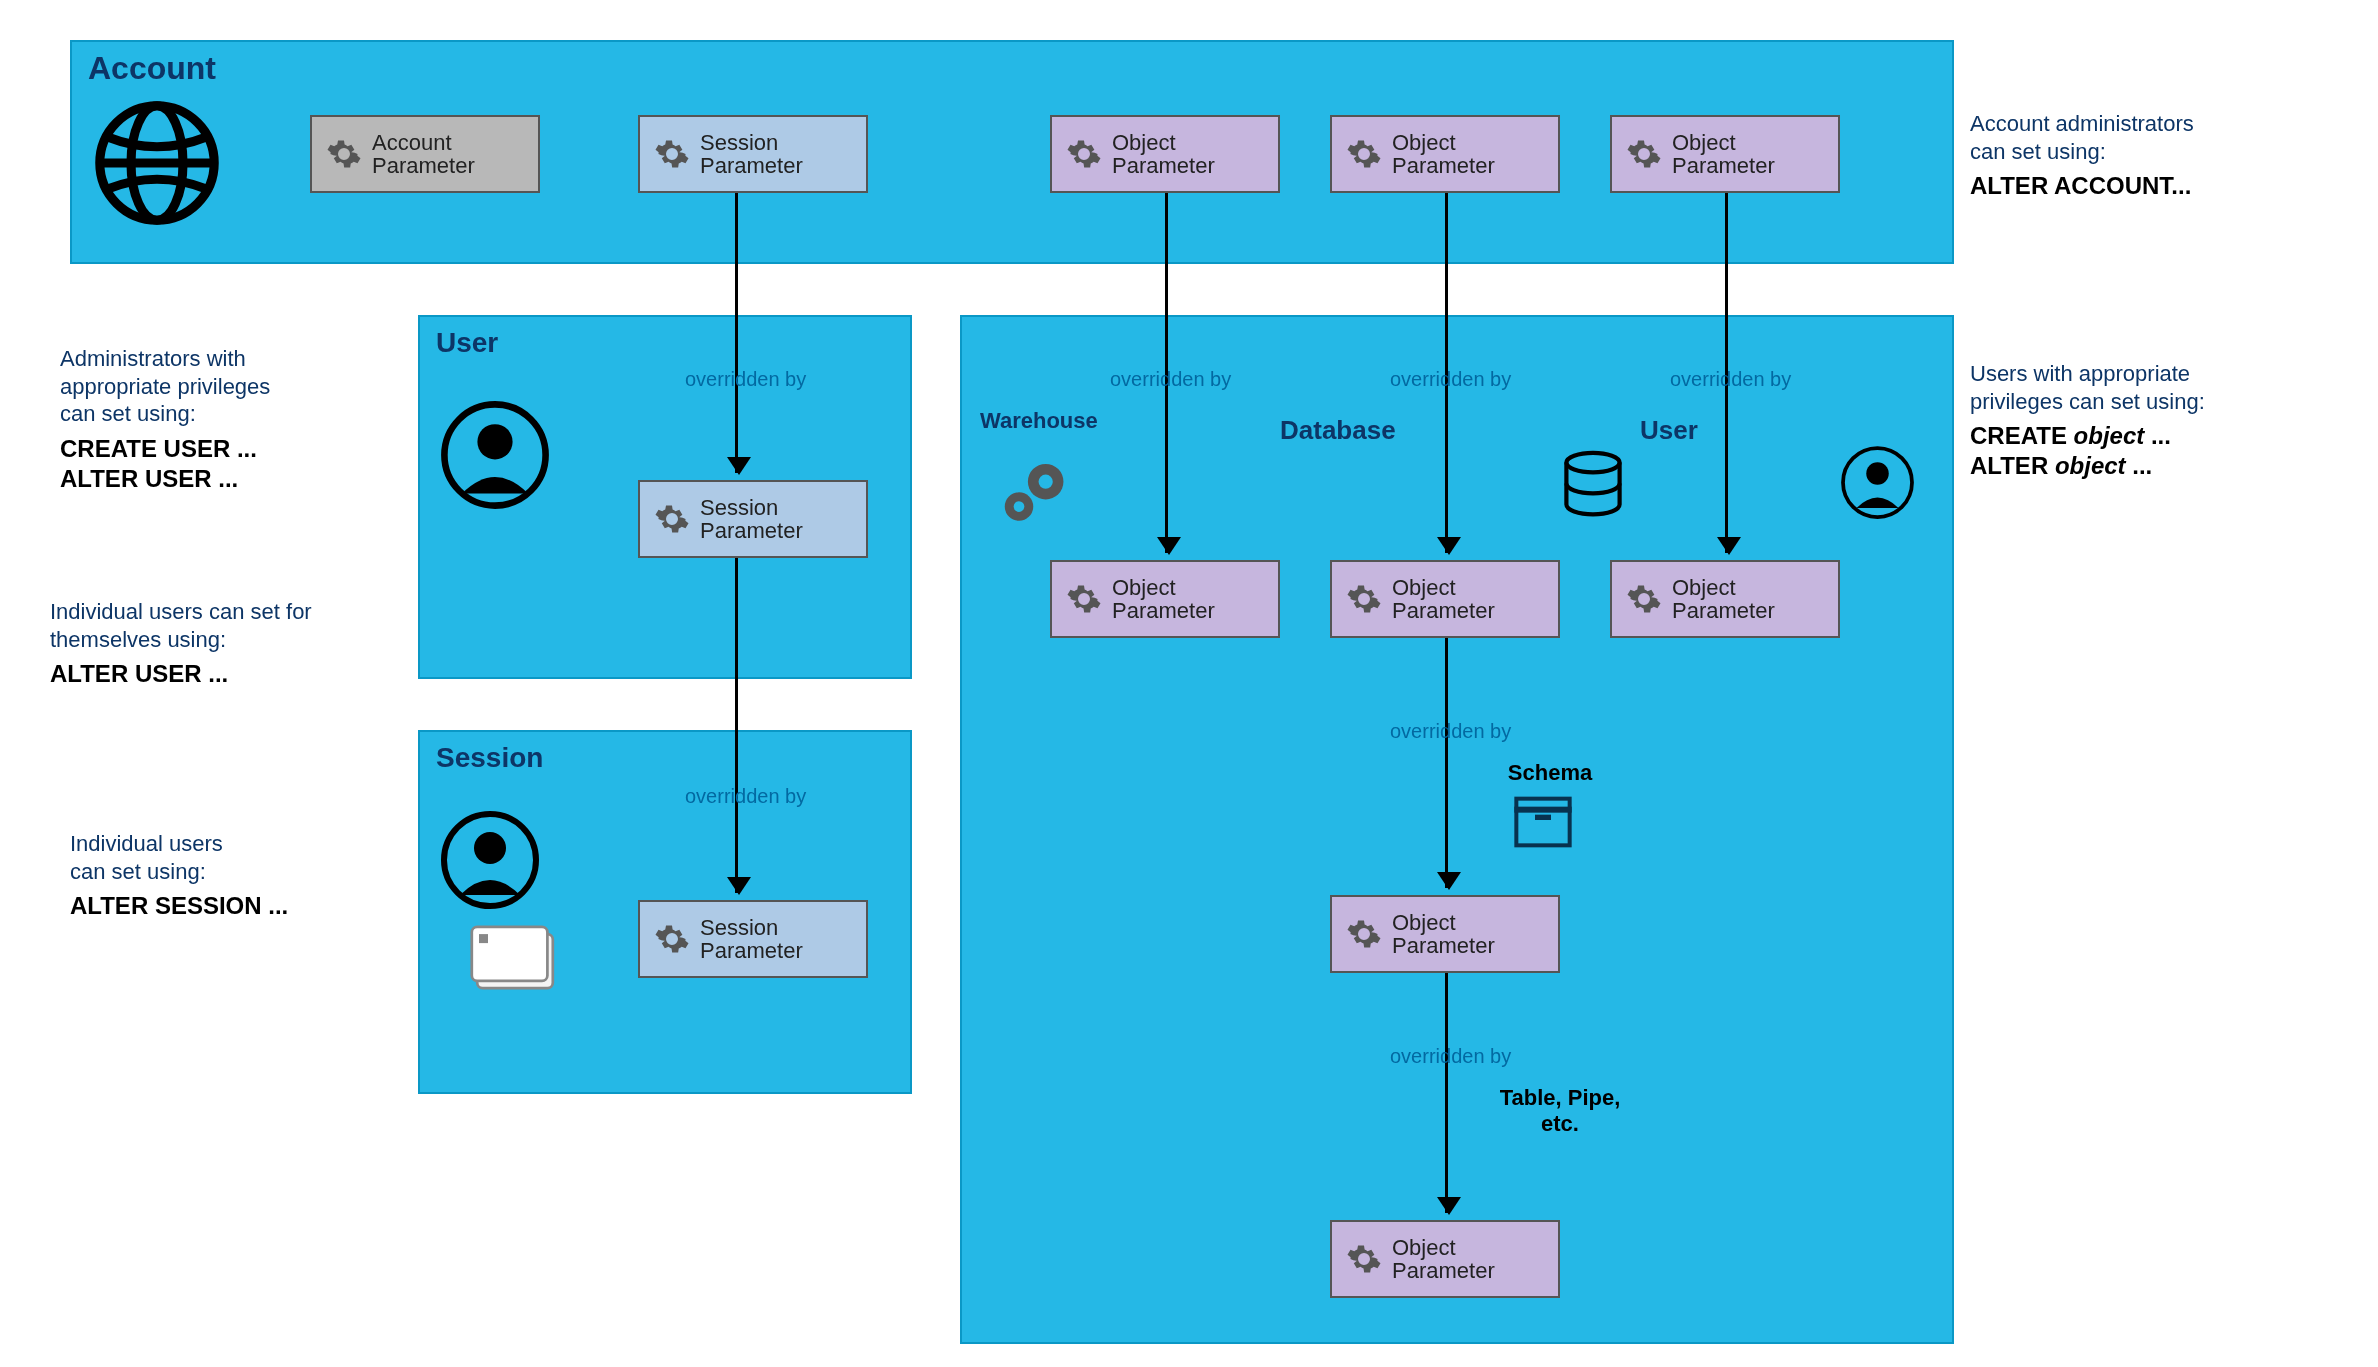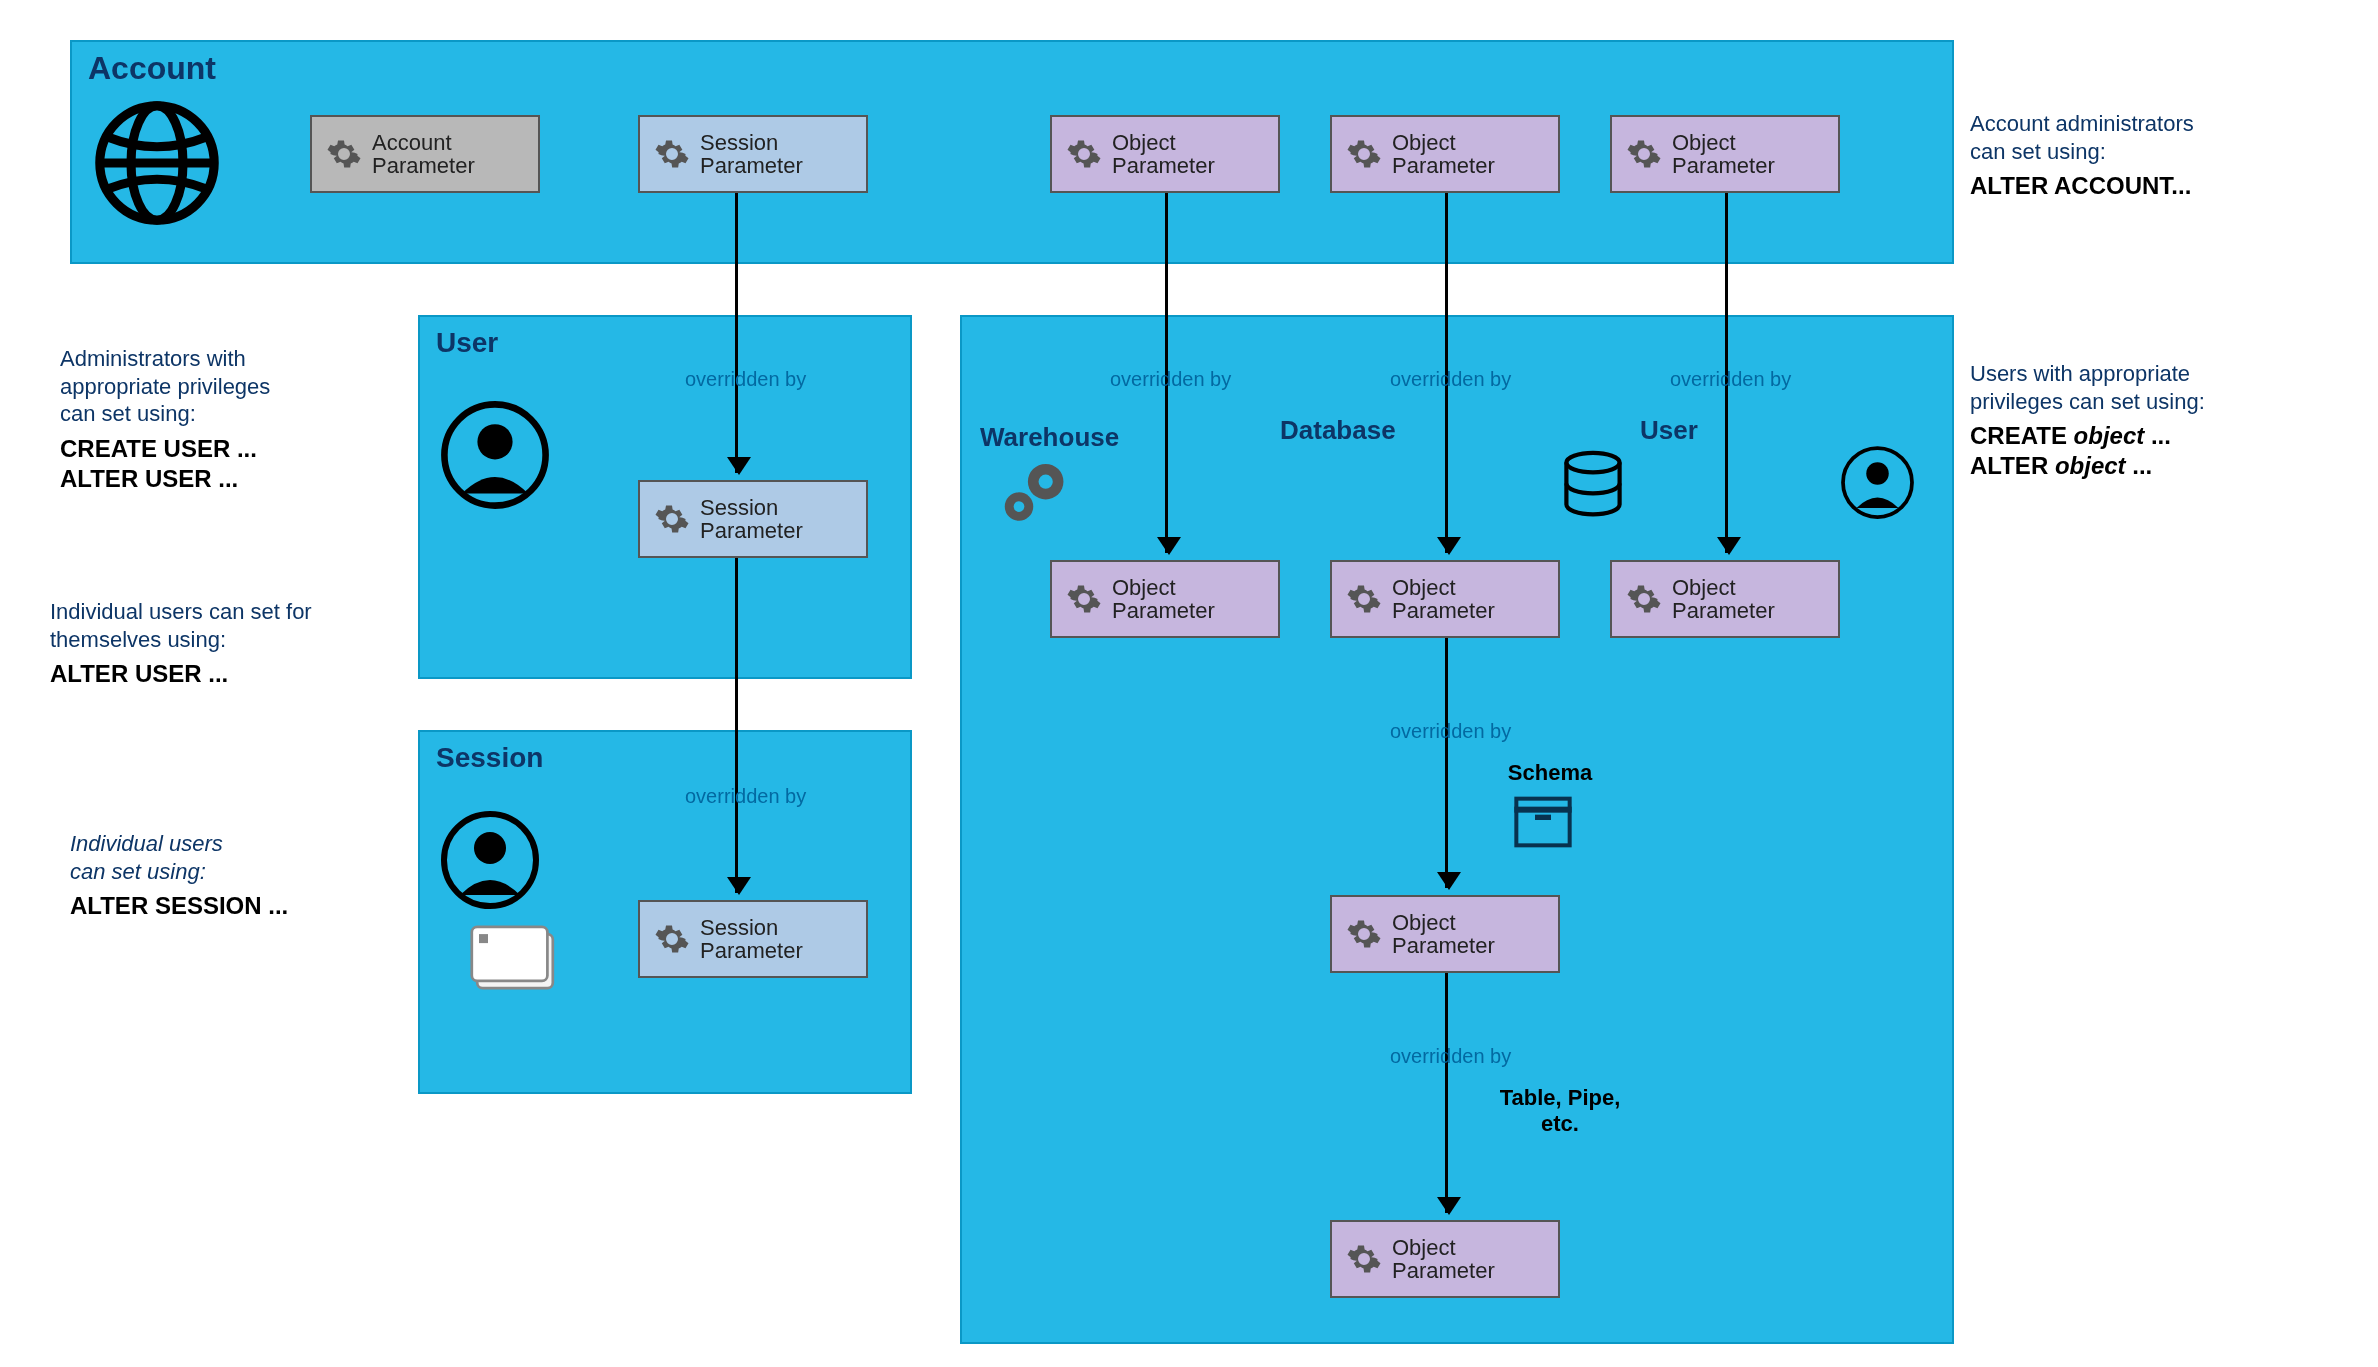--- a/index.html
+++ b/index.html
@@ -122,28 +122,28 @@
 can set using:</div>
     <div class="cmd" style="white-space:pre-line;margin-top:6px;">CREATE USER ...
 ALTER USER ...</div>
   </div>
   <div class="side" style="left:50px;top:550px;width:350px;margin-top:48px;">
     <div style="white-space:pre-line;">Individual users can set for
 themselves using:</div>
     <div class="cmd" style="white-space:pre-line;margin-top:6px;">ALTER USER ...</div>
   </div>
   <div class="side" style="left:70px;top:830px;width:320px;">
-    <div style="white-space:pre-line;font-style:italic;">Individual users
+    <div style="white-space:pre-line;">Individual users
 can set using:</div>
     <div class="cmd" style="white-space:pre-line;margin-top:6px;">ALTER SESSION ...</div>
   </div>
 
   <div class="panel" style="left:960px;top:315px;width:990px;height:1025px;"></div>
 
-  <div class="panel-title" style="left:980px;top:422px;font-size:26px;">Warehouse</div>
+  <div class="panel-title" style="left:980px;top:408px;font-size:22px;">Warehouse</div>
   <svg class="big" style="left:990px;top:455px;width:90px;height:80px;" viewBox="0 0 100 90">
     <g fill="#555">
         <circle cx="62" cy="30" r="20"></circle>
         <circle cx="32" cy="58" r="16"></circle>
       </g>
     <g fill="#25b8e6">
         <circle cx="62" cy="30" r="8"></circle>
         <circle cx="32" cy="58" r="6"></circle>
       </g>
   </svg>

